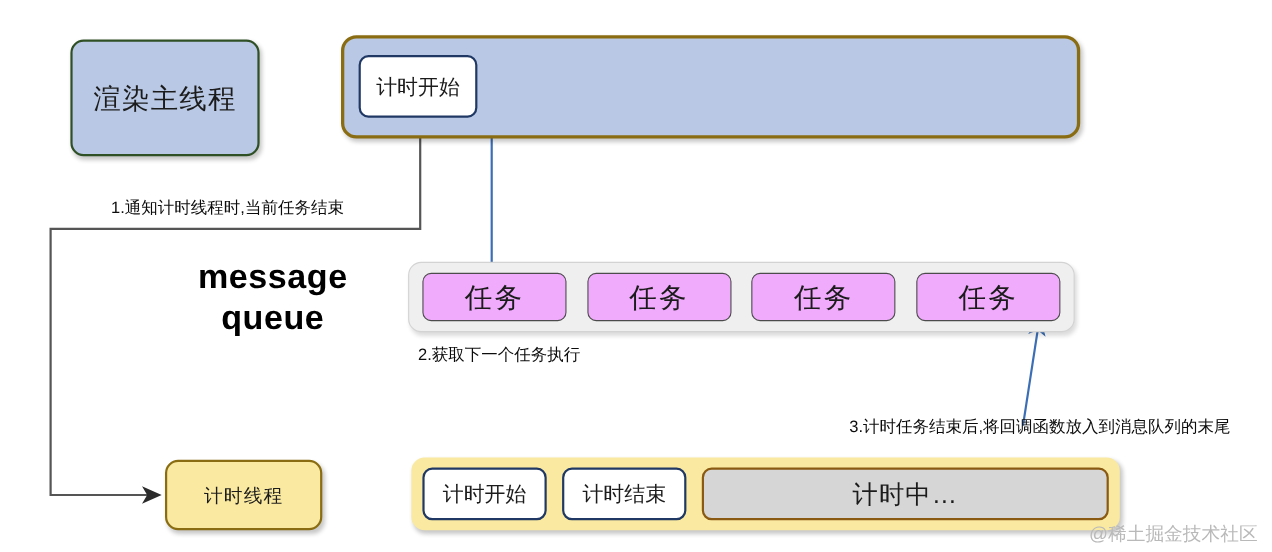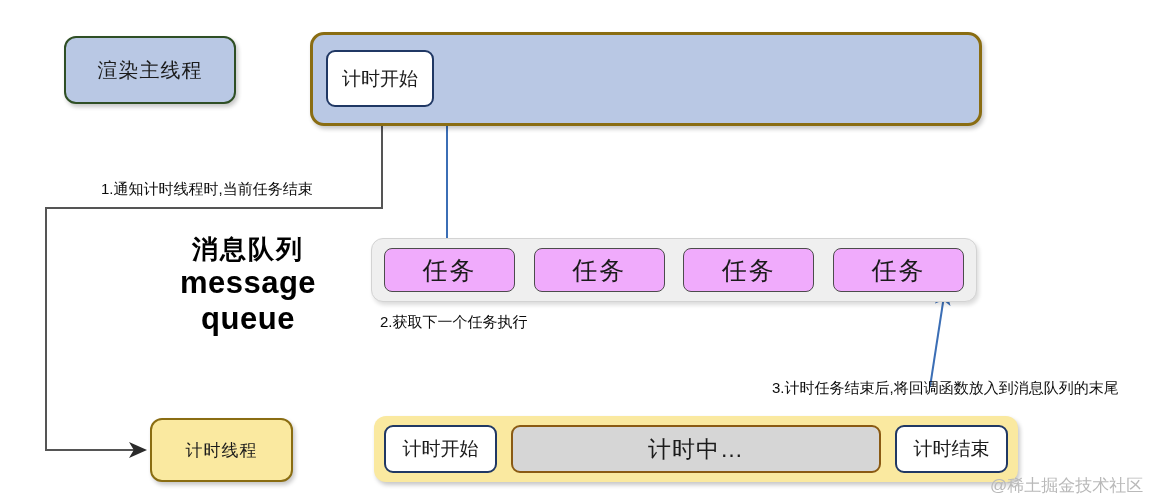--- a/index.html
+++ b/index.html
@@ -27,25 +27,25 @@
     justify-content: center;
     text-align: center;
     white-space: nowrap;
   }
 
   
   .render-thread {
     left: 64px;
     top: 36px;
     width: 172px;
-    height: 68px;
+    height: 106px;
     background: #b9c8e4;
     border: 2px solid #2f4f25;
     border-radius: 12px;
-    font-size: 20px;
+    font-size: 25px;
     color: #1b1b1b;
     letter-spacing: 1px;
     box-shadow: 2px 3px 4px rgba(0,0,0,0.22);
   }
 
   
   .main-bar {
     left: 310px;
     top: 32px;
     width: 666px;
@@ -228,21 +228,20 @@
   <div class="abs node render-thread">
     <span>渲染主线程</span>
   </div>
 
   <div class="abs main-bar"></div>
   <div class="abs node chip-start-top">
     <span>计时开始</span>
   </div>
 
   <div class="abs mq-labels">
-    <div class="mq-label-cn">消息队列</div>
     <div class="mq-label-en">message queue</div>
   </div>
 
   <div class="abs mq-container">
     <div class="mq-inner">
       <div class="node task-chip">
         <span>任务</span>
       </div>
       <div class="node task-chip">
         <span>任务</span>
@@ -258,25 +257,25 @@
 
   <div class="abs node timer-thread">
     <span>计时线程</span>
   </div>
 
   <div class="abs timer-bar">
     <div class="timer-bar-inner">
       <div class="node chip-start-bot">
         <span>计时开始</span>
       </div>
+      <div class="node chip-end-bot">
+        <span>计时结束</span>
+      </div>
       <div class="node chip-running">
         <span>计时中…</span>
-      </div>
-      <div class="node chip-end-bot">
-        <span>计时结束</span>
       </div>
     </div>
   </div>
 
   <div class="abs annot annot-1">1.通知计时线程时,当前任务结束</div>
   <div class="abs annot annot-2">2.获取下一个任务执行</div>
   <div class="abs annot annot-3">3.计时任务结束后,将回调函数放入到消息队列的末尾</div>
 
   <div class="abs watermark">@稀土掘金技术社区</div>
 

